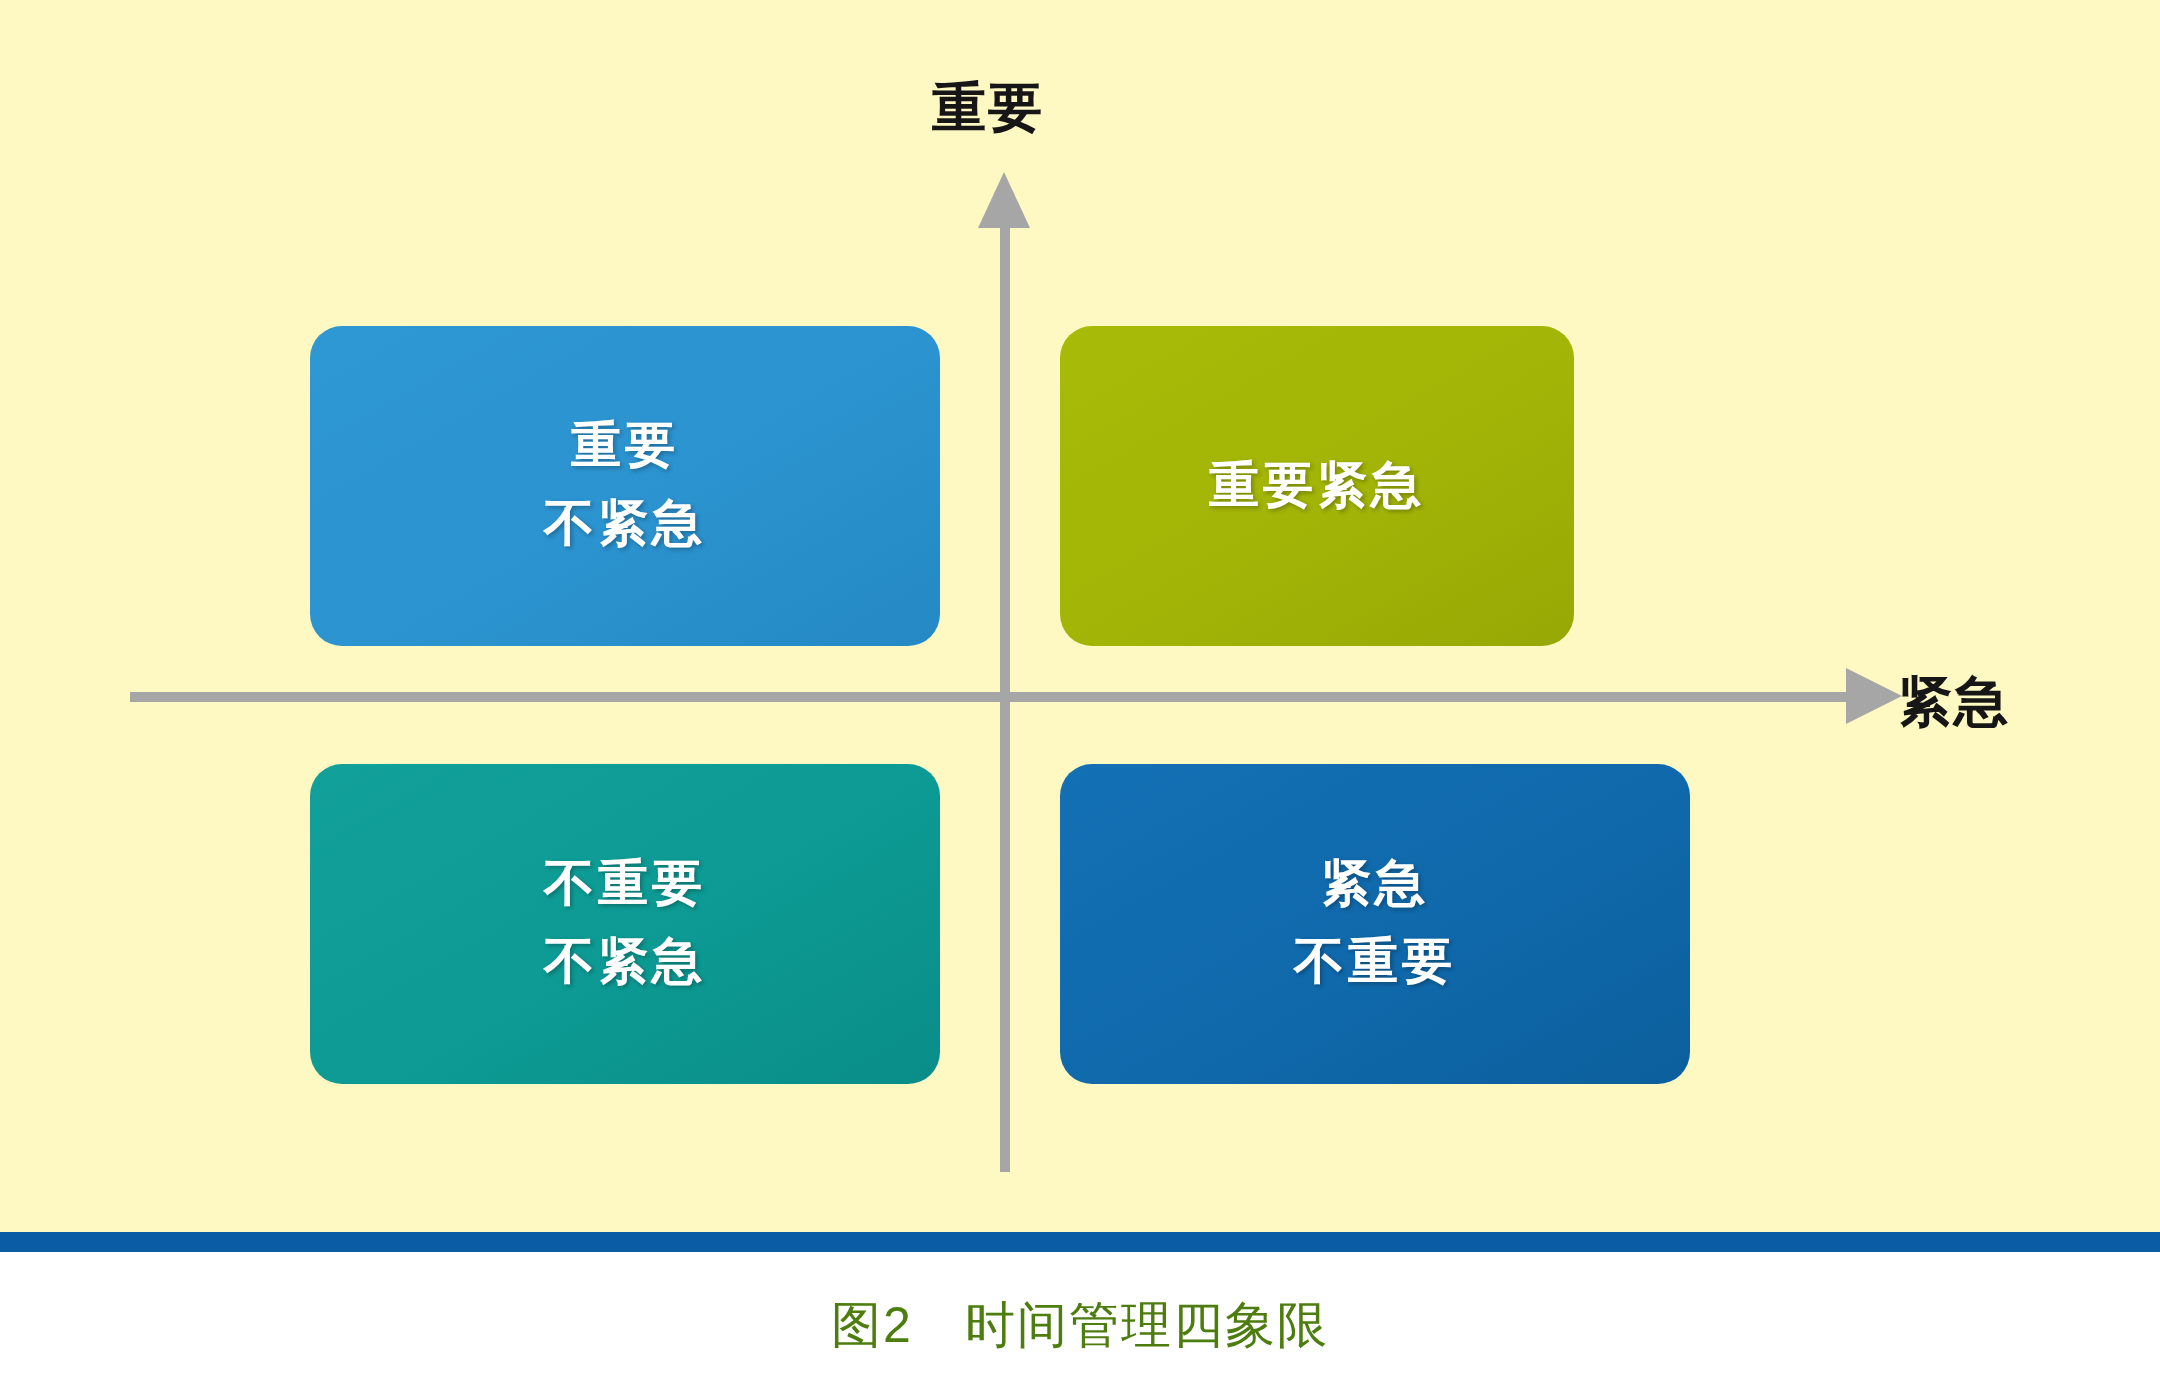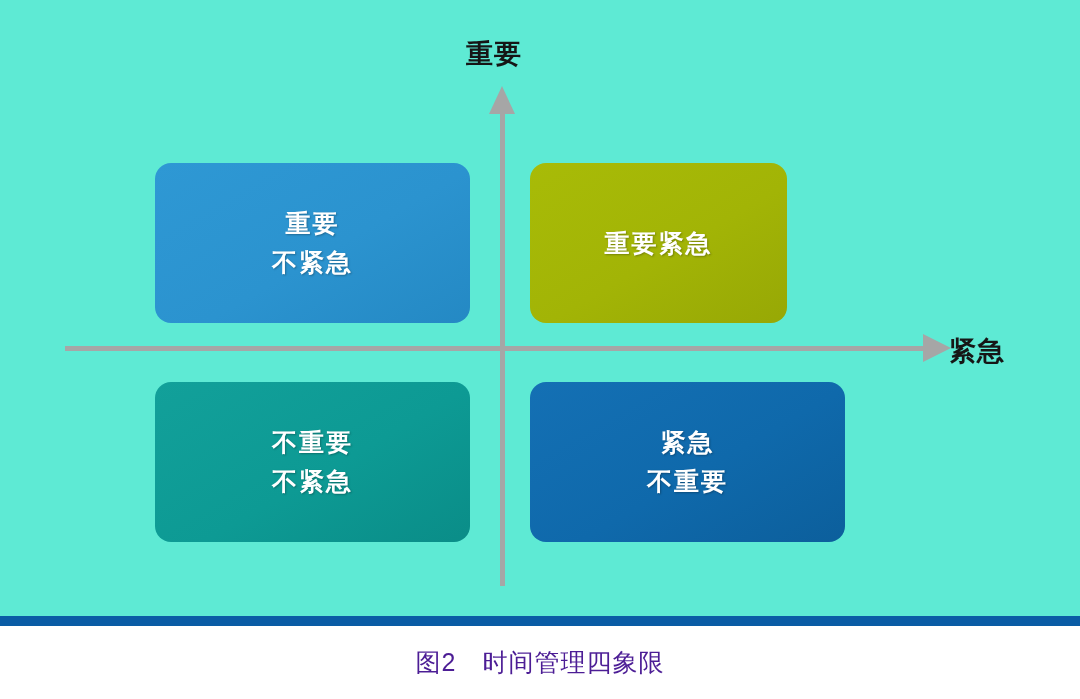--- a/index.html
+++ b/index.html
@@ -15,21 +15,21 @@
     position: relative;
   }
 
   
   #figure-canvas {
     position: absolute;
     left: 0;
     top: 0;
     width: 1080px;
     height: 616px;
-    background: #5eead4;
+    background: #fef9c3;
   }
 
   
   .axis-line {
     position: absolute;
     background: #a6a6a6;
   }
   #axis-horizontal-line {
     left: 65px;
     top: 346px;
@@ -164,21 +164,21 @@
     left: 0;
     top: 626px;
     width: 1080px;
     height: 73px;
     background: #ffffff;
     display: flex;
     align-items: center;
     justify-content: center;
   }
   #figure-caption {
-    color: #4c1d95;
+    color: #4d7c0f;
     font-size: 25px;
     letter-spacing: 1px;
     white-space: pre;
   }
 </style>
 </head>
 <body>
 
 <div id="figure-canvas">
 

